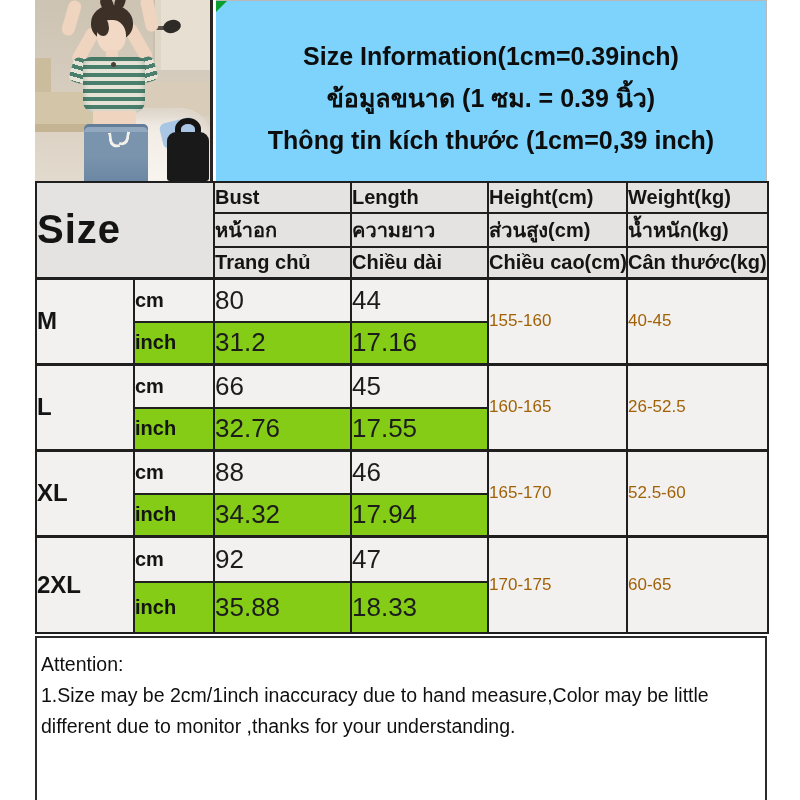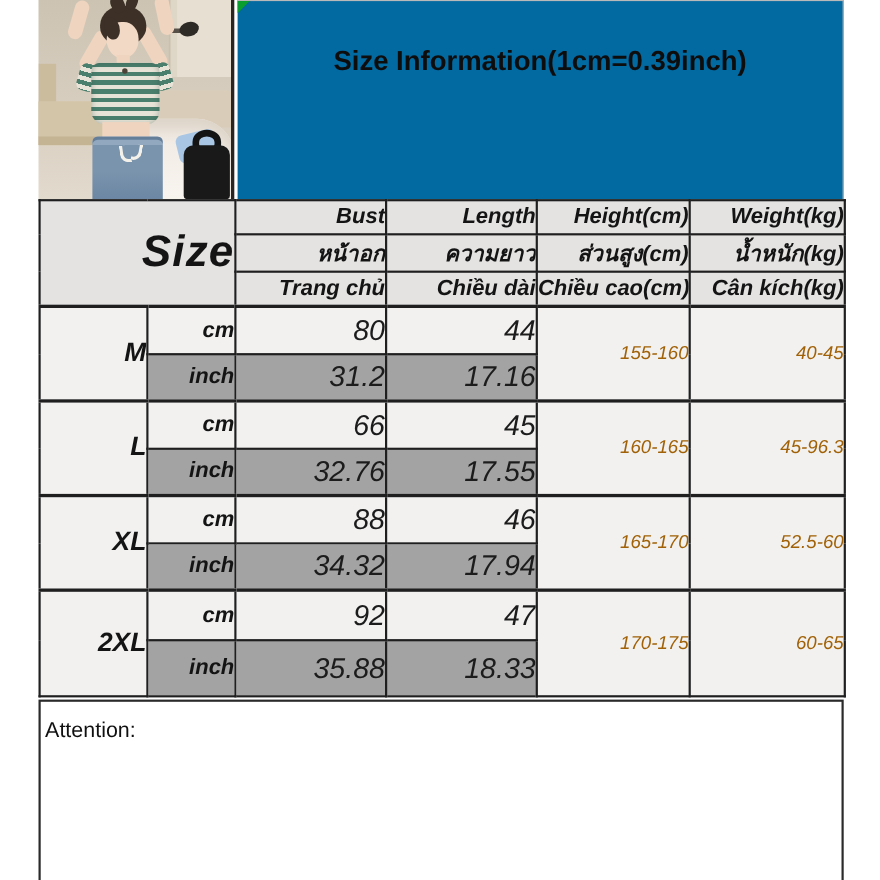--- a/index.html
+++ b/index.html
@@ -40,40 +40,40 @@
   .ph-slv-l { left:36px; top:58px; width:17px; height:25px; border-radius:6px; transform:rotate(16deg); }
   .ph-slv-r { left:104px; top:57px; width:17px; height:25px; border-radius:6px; transform:rotate(-16deg); }
   .ph-necklace { left:76px; top:62px; width:5px; height:5px; background:#4a4236; border-radius:50%; }
   .ph-midriff { left:58px; top:111px; width:43px; height:15px; }
   .ph-jeans { left:49px; top:124px; width:64px; height:57px; background:linear-gradient(180deg,#91a8bf 0 14%,#7b94ae 14% 55%,#6b87a3 100%); border-radius:5px 5px 0 0; box-shadow:inset 0 3px 0 #647e9a; }
   .ph-string { left:74px; top:132px; width:10px; height:16px; border-left:3px solid #f3f1ea; border-bottom:3px solid #f3f1ea; border-radius:0 0 0 8px; transform:rotate(-8deg); }
   .ph-string2 { left:85px; top:131px; width:9px; height:15px; border-right:3px solid #f3f1ea; border-bottom:3px solid #f3f1ea; border-radius:0 0 8px 0; transform:rotate(10deg); }
 
   .titlebox {
     position:absolute; left:216px; top:0; width:551px; height:181px;
-    background:#0369a1; border:1px solid #b9b9b9; border-left:none; border-bottom:none;
+    background:#7dd3fc; border:1px solid #b9b9b9; border-left:none; border-bottom:none;
     text-align:center; color:#0d0d0d; font-weight:bold;
     padding-top:34px; font-size:25px; line-height:42px;
   }
   .corner-tri { position:absolute; left:0; top:0; width:0; height:0; border-top:11px solid #0a9e2e; border-right:11px solid transparent; }
 
   
   table.size-table {
     position:absolute; left:35px; top:181px; width:732px;
     border-collapse:collapse; table-layout:fixed;
     font-size:20px; color:#141414;
   }
-  .size-table td { border:2px solid #1f1f1f; text-align:right; vertical-align:middle; overflow:hidden; white-space:nowrap;font-style:italic; }
+  .size-table td { border:2px solid #1f1f1f; text-align:left; vertical-align:middle; overflow:hidden; white-space:nowrap; }
   .col-size{width:98px;} .col-unit{width:80px;} .col-bust{width:137px;} .col-len{width:137px;} .col-hgt{width:139px;} .col-wgt{width:141px;}
   tr.hrow td { background:#e4e3e2; font-weight:bold; height:31px; }
   tr.hrow-last td { border-bottom:3px solid #1f1f1f; }
-  td.size-head { background:#e4e3e2; font-weight:bold; font-size:40px; letter-spacing:1px;padding-left:35px; }
+  td.size-head { background:#e4e3e2; font-weight:bold; font-size:40px; letter-spacing:1px; }
   td.size-label { background:#e2e1e0; font-weight:bold; font-size:24px; }
   tr.cm-row td { background:#f2f1f0; height:44px; }
-  tr.inch-row td { background:#a3a3a3; height:42px;margin-left:38px; }
+  tr.inch-row td { background:#84cc16; height:42px;margin-left:38px; }
   tr.row-2xl-cm td { height:46px; } tr.row-2xl-inch td { height:51px; }
   td.unit-cell { font-weight:bold; }
   td.val { font-weight:normal; font-size:26px; color:#1c1c1c; }
   td.range { background:#f2f1f0; font-weight:normal; font-size:17px; color:#a16207; }
   tr.group-start td { border-top:3px solid #1f1f1f; }
 
   
   .attention {
     position:absolute; left:35px; top:636px; width:732px; height:203px;
     border:2px solid #2a2a2a; background:#fff; color:#101010;
@@ -112,20 +112,22 @@
     <div class="ph-string"></div>
     <div class="ph-string2"></div>
     <div class="ph-blue"></div>
     <div class="ph-bag-handle"></div>
     <div class="ph-bag"></div>
   </div>
 
   <div class="titlebox">
     <span class="corner-tri"></span>
     <div>Size Information(1cm=0.39inch)</div>
+    <div>ข้อมูลขนาด (1 ซม. = 0.39 นิ้ว)</div>
+    <div>Thông tin kích thước (1cm=0,39 inch)</div>
   </div>
 
   <table class="size-table">
     <colgroup>
       <col class="col-size">
         <col class="col-unit">
         <col class="col-bust">
         <col class="col-len">
         <col class="col-hgt">
         <col class="col-wgt">
@@ -141,21 +143,21 @@
       <tr class="hrow">
         <td>หน้าอก</td>
         <td>ความยาว</td>
         <td>ส่วนสูง(cm)</td>
         <td>น้ำหนัก(kg)</td>
       </tr>
       <tr class="hrow hrow-last">
         <td>Trang chủ</td>
         <td>Chiều dài</td>
         <td>Chiều cao(cm)</td>
-        <td>Cân kích(kg)</td>
+        <td>Cân thước(kg)</td>
       </tr>
 
       <tr class="cm-row group-start">
         <td class="size-label" rowspan="2">M</td>
         <td class="unit-cell">cm</td>
         <td class="val">80</td>
         <td class="val">44</td>
         <td class="range" rowspan="2">155-160</td>
         <td class="range" rowspan="2">40-45</td>
       </tr>
@@ -164,21 +166,21 @@
         <td class="val">31.2</td>
         <td class="val">17.16</td>
       </tr>
 
       <tr class="cm-row group-start">
         <td class="size-label" rowspan="2">L</td>
         <td class="unit-cell">cm</td>
         <td class="val">66</td>
         <td class="val">45</td>
         <td class="range" rowspan="2">160-165</td>
-        <td class="range" rowspan="2">45-96.3</td>
+        <td class="range" rowspan="2">26-52.5</td>
       </tr>
       <tr class="inch-row">
         <td class="unit-cell">inch</td>
         <td class="val">32.76</td>
         <td class="val">17.55</td>
       </tr>
 
       <tr class="cm-row group-start">
         <td class="size-label" rowspan="2">XL</td>
         <td class="unit-cell">cm</td>
@@ -204,15 +206,16 @@
       <tr class="inch-row row-2xl-inch">
         <td class="unit-cell">inch</td>
         <td class="val">35.88</td>
         <td class="val">18.33</td>
       </tr>
     </tbody>
   </table>
 
   <div class="attention">
     <div>Attention:</div>
+    <div>1.Size may be 2cm/1inch inaccuracy due to hand measure,Color may be little different due to monitor ,thanks for your understanding.</div>
   </div>
 
 </div>
 
 </body></html>

